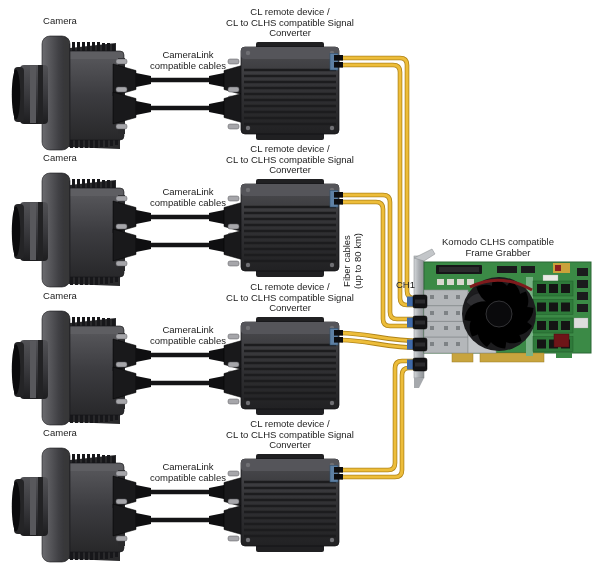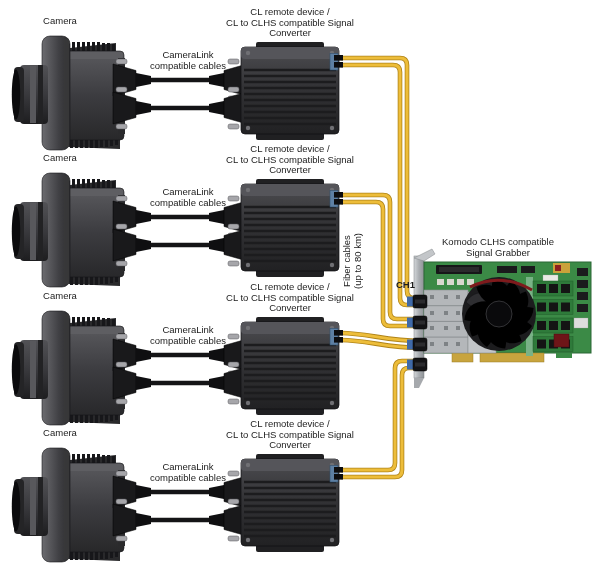--- a/index.html
+++ b/index.html
@@ -1,21 +1,21 @@
 <!DOCTYPE html>
 <html style="--c-fiber: #EDBD3A; --c-fiber_dark: #B08418; --c-pcb: #3B8A46; --c-device_dark: #2B2B2D; --c-metal: #B4B7BA; --c-background: #FFFFFF;"><head>
 <meta charset="utf-8">
 <style>
   html,body{margin:0;padding:0;background:#ffffff;}
   .stage{position:relative;width:600px;height:577px;background:#fff;overflow:hidden;
          font-family:"Liberation Sans",sans-serif;}
   .stage svg{position:absolute;left:0;top:0;}
   .lbl{position:absolute;color:#1b1b1b;font-size:9.5px;line-height:10.5px;
        text-align:center;white-space:pre-line;}
-  .ch1{font-weight:700;text-align:left;}
+  .ch1{font-weight:400;text-align:left;}
   .fiber-lbl{transform:rotate(-90deg);transform-origin:center center;}
   .fiber-case{stroke:var(--c-fiber_dark,#B08418);stroke-width:4.6;fill:none;}
   .fiber-core{stroke:var(--c-fiber,#EDBD3A);stroke-width:3;fill:none;}
   .pcb{fill:var(--c-pcb,#3B8A46);}
 </style>
 </head>
 <body>
 
 <div class="stage">
 
@@ -309,16 +309,16 @@
 CL to CLHS compatible Signal
 Converter</div>
   <div class="lbl" style="left:219px;top:419px;width:142px">CL remote device /
 CL to CLHS compatible Signal
 Converter</div>
 
   <div class="lbl fiber-lbl" style="left:329px;top:236px;width:75px;height:50px">Fiber cables
 (up to 80 km)</div>
   <div class="lbl ch1" style="left:396px;top:280px;width:30px">CH1</div>
   <div class="lbl" style="left:420px;top:237px;width:156px">Komodo CLHS compatible
-Signal Grabber</div>
+Frame Grabber</div>
 </div>
 
 </div>
 
 </body></html>

